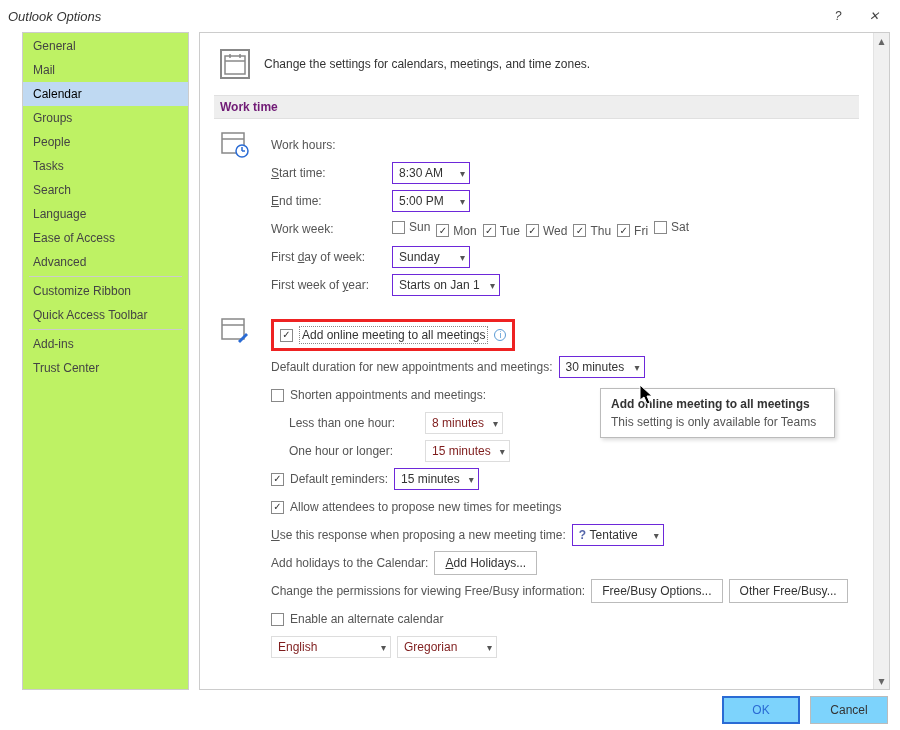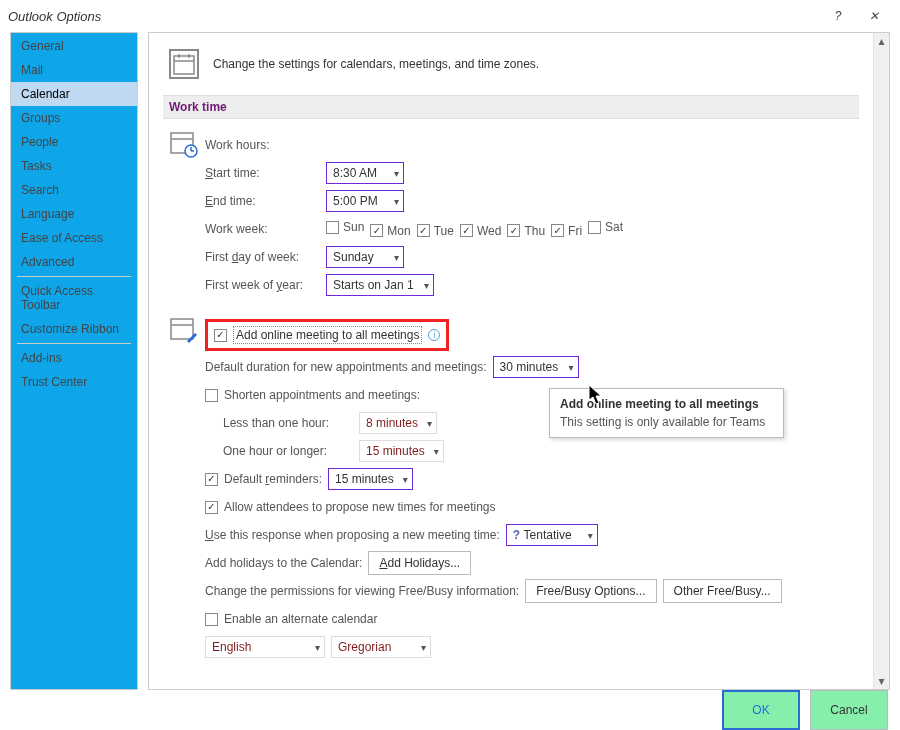--- a/index.html
+++ b/index.html
@@ -1,32 +1,32 @@
 <!DOCTYPE html>
 <html><head>
 <meta charset="utf-8">
 <style>
 * { box-sizing: border-box; margin: 0; padding: 0; font-family: "Segoe UI", Tahoma, sans-serif; font-size: 12px; }
 body { background: #fff; width: 900px; height: 730px; overflow: hidden; color: #333; }
 .titlebar { display: flex; align-items: center; padding: 6px 8px; height: 32px; font-style: italic; }
 .titlebar .title { flex: 1; color: #333; font-size: 13px; }
 .titlebar .tbtn { width: 36px; height: 24px; display: flex; align-items: center; justify-content: center; color: #444; cursor: pointer; }
 .content { display: flex; height: 658px; padding: 0 10px; gap: 10px; }
-.sidebar { width: 128px; border: 1px solid #ccc; background: #0ea5e9; overflow-y: auto; padding: 1px 0; }
+.sidebar { width: 167px; border: 1px solid #ccc; background: #bef264; overflow-y: auto; padding: 1px 0; margin-left: 12px; }
 .sidebar .item { padding: 5px 10px; color: #444; cursor: pointer; }
 .sidebar .item.active { background: #bfd9f2; color: #000; }
 .sidebar .sep { border-top: 1px solid #ccc; margin: 2px 6px; }
 .main { flex: 1; border: 1px solid #ccc; position: relative; overflow: hidden; background: #fff; }
 .scrollbar { position: absolute; right: 0; top: 0; width: 16px; height: 100%; background: #f0f0f0; border-left: 1px solid #e3e3e3; }
 .scrollbar .arrow { height: 16px; display: flex; align-items: center; justify-content: center; color: #666; }
 .panel { padding: 10px 20px 12px 20px; height: 100%; overflow: hidden; margin-right: 16px; }
 .intro { display: flex; align-items: center; gap: 14px; margin: 6px 0 16px 0; }
 .intro .icon { width: 30px; height: 30px; border: 2px solid #888; display: flex; align-items: center; justify-content: center; color: #888; font-size: 14px; }
 .section-header { background: #eee; color: #701a75; font-weight: bold; padding: 4px 6px; margin: 0 -6px 10px -6px; border: 1px solid #e0e0e0; border-left: none; border-right: none; }
-.section-body { display: flex; gap: 6px; margin-bottom: 14px; justify-content: flex-end; }
+.section-body { display: flex; gap: 21px; margin-bottom: 14px; justify-content: flex-end; }
 .section-icon { width: 30px; height: 30px; color: #888; display:flex; align-items:center; justify-content:center; flex-shrink:0; }
 .fields { flex: 1; }
 .row { display: flex; align-items: center; gap: 6px; margin: 4px 0; min-height: 24px; }
 .row .lbl { color: #555; }
 .w1 { width: 115px; }
 .select { border: 1px solid #6d28d9; height: 22px; padding: 2px 18px 2px 6px; background: #fff; position: relative; display: inline-flex; align-items: center; min-width: 78px; color: #333; }
 .select::after { content: "▾"; position: absolute; right: 4px; color: #555; font-size: 10px; }
 .select.disabled { color: #7f1d1d; border-color: #ddd; }
 .chk { width: 13px; height: 13px; border: 1px solid #888; display: inline-flex; align-items: center; justify-content: center; font-size: 10px; color: #333; background: #fff; line-height: 1; }
 .chk.checked::before { content: "✓"; }
@@ -34,21 +34,21 @@
 .underline-letter { text-decoration: underline; }
 .btn { border: 1px solid #bbb; background: #fff; padding: 3px 10px; height: 24px; display: inline-flex; align-items: center; color: #333; cursor: pointer; }
 .highlight-box { border: 3px solid #e22; padding: 4px 6px; display: inline-flex; align-items: center; gap: 6px; position: relative; }
 .info-icon { width: 12px; height: 12px; border-radius: 50%; border: 1px solid #5b9bd5; color: #5b9bd5; font-size: 9px; display: inline-flex; align-items:center; justify-content:center; }
 .tooltip { position: absolute; left: 400px; top: 355px; width: 235px; background: #fff; border: 1px solid #bbb; box-shadow: 2px 2px 4px rgba(0,0,0,0.15); padding: 8px 10px; z-index: 10; }
 .tooltip .tt-title { font-weight: bold; margin-bottom: 4px; color: #333; }
 .tooltip .tt-body { color: #555; }
 .cursor-img { position: absolute; left: 439px; top: 351px; width: 16px; height: 22px; z-index: 11; pointer-events:none; }
 .disabled-text { color: #aaa; }
 .footer { height: 40px; display: flex; justify-content: flex-end; align-items: center; gap: 10px; padding: 0 12px; }
-.footer .fbtn { border: 1px solid #bbb; min-width: 78px; height: 40px; display: flex; align-items: center; justify-content: center; background: #86efac; cursor: pointer; text-align: center; }
+.footer .fbtn { border: 1px solid #bbb; min-width: 78px; height: 28px; display: flex; align-items: center; justify-content: center; background: #7dd3fc; cursor: pointer; text-align: center; }
 .footer .fbtn.primary { border: 2px solid #2a6bd4; color: #2a6bd4; }
 svg { display:block; }
 .indent { margin-left: 18px; }
 .qmark { color: #56a; font-weight: bold; }
 </style>
 </head>
 <body>
 
 <div class="titlebar">
   <div class="title">Outlook Options</div>
@@ -62,22 +62,22 @@
     <div class="item">Mail</div>
     <div class="item active">Calendar</div>
     <div class="item">Groups</div>
     <div class="item">People</div>
     <div class="item">Tasks</div>
     <div class="item">Search</div>
     <div class="item">Language</div>
     <div class="item">Ease of Access</div>
     <div class="item">Advanced</div>
     <div class="sep"></div>
+    <div class="item">Customize Ribbon</div>
     <div class="item">Quick Access Toolbar</div>
-    <div class="item">Customize Ribbon</div>
     <div class="sep"></div>
     <div class="item">Add-ins</div>
     <div class="item">Trust Center</div>
   </div>
 
   <div class="main">
     <div class="scrollbar">
       <div class="arrow">▴</div>
       <div style="flex:1"></div>
       <div class="arrow" style="position:absolute;bottom:0;width:100%;">▾</div>

